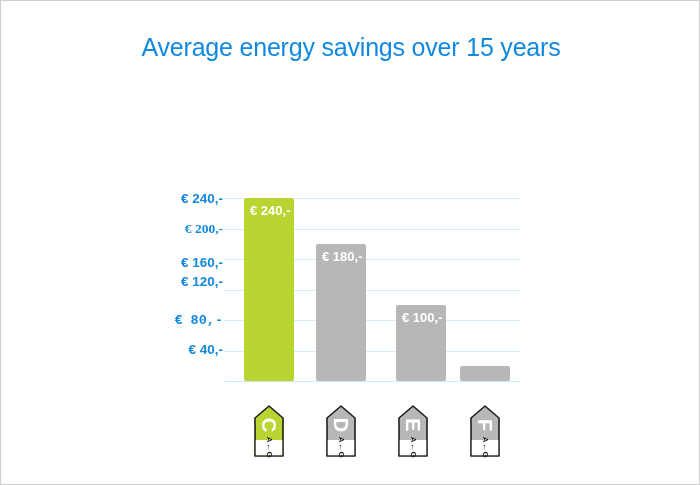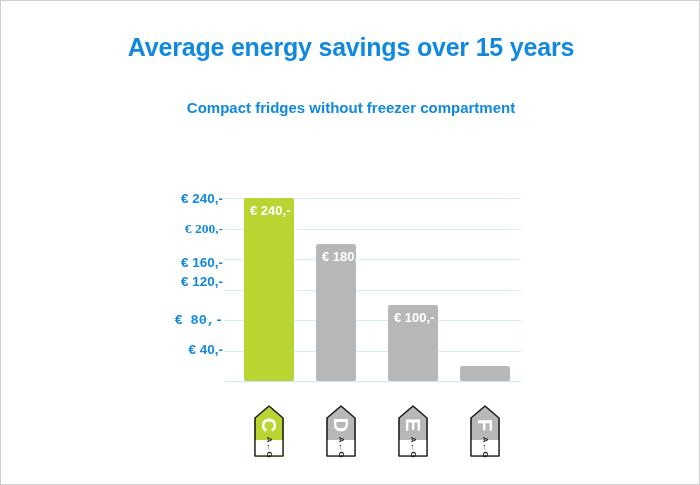--- a/index.html
+++ b/index.html
@@ -21,21 +21,21 @@
   }
 
   
   #chart-title {
     position: absolute;
     top: 32px;
     left: 0;
     width: 700px;
     text-align: center;
     font-size: 25px;
-    font-weight: bold;
+    font-weight: normal;
     color: #1189e0;
     letter-spacing: -0.2px;
   }
 
   #chart-subtitle {
     position: absolute;
     top: 98px;
     left: 0;
     width: 700px;
     text-align: center;
@@ -176,21 +176,20 @@
     line-height: 1;
   }
 </style>
 </head>
 <body>
 
 <div id="page">
 
   <div id="chart-title">Average energy savings over 15 years</div>
 
-  <div id="chart-subtitle">Compact fridges without freezer compartment</div>
 
   <div id="y-axis">
       <div class="y-label" style="top: 166px;">€ 40,-</div>
       <div class="y-label" style="top: 137.077px; font-family: Liberation Mono, monospace;">€ 80,-</div>
       <div class="y-label" style="top: 98px;">€ 120,-</div>
       <div class="y-label" style="top: 79px;">€ 160,-</div>
       <div class="y-label" style="top: 45.6923px; font-family: Liberation Serif, serif;">€ 200,-</div>
       <div class="y-label" style="top: 15.2308px;">€ 240,-</div>
     </div>
 
@@ -204,24 +203,24 @@
       <div class="tick-stub" style="top: 106.615px;"></div>
       <div class="gridline" style="top: 76.1538px;"></div>
       <div class="tick-stub" style="top: 76.1538px;"></div>
       <div class="gridline" style="top: 45.6923px;"></div>
       <div class="tick-stub" style="top: 45.6923px;"></div>
       <div class="gridline" style="top: 15.2308px;"></div>
       <div class="tick-stub" style="top: 15.2308px;"></div>
       <div class="bar" style="width: 50px; height: 182.769px; left: 11px; background: rgb(185, 213, 49);">
         <div class="bar-value">€ 240,-</div>
       </div>
-      <div class="bar" style="width: 40px; height: 137.077px; left: 83px; background: rgb(183, 183, 183);">
+      <div class="bar" style="width: 50px; height: 137.077px; left: 83px; background: rgb(183, 183, 183);">
         <div class="bar-value">€ 180,-</div>
       </div>
-      <div class="bar" style="width: 50px; height: 76.1538px; left: 155px; background: rgb(183, 183, 183);">
+      <div class="bar" style="width: 50px; height: 76.1538px; left: 163px; background: rgb(183, 183, 183);">
         <div class="bar-value">€ 100,-</div>
       </div>
       <div class="bar" style="width: 50px; height: 15.2308px; left: 227px; background: rgb(183, 183, 183);"></div>
     </div>
 
   <div id="energy-labels">
       <div class="energy-badge" style="left: 21px;">
         <div class="badge-body">
           <svg class="badge-shape" viewBox="0 0 30 52">
             <path d="M15 1 L29 13 L29 51 L1 51 L1 13 Z" fill="#b9d531" stroke="#1d1d1b" stroke-width="1.6" stroke-linejoin="round"></path>

